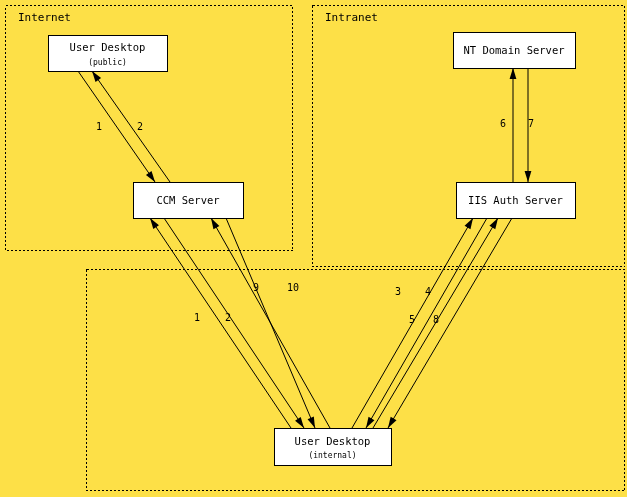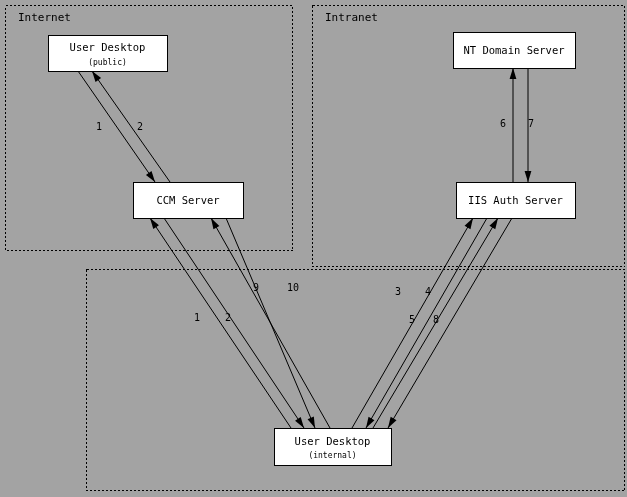--- a/index.html
+++ b/index.html
@@ -4,21 +4,21 @@
 <style>
   html, body {
     margin: 0;
     padding: 0;
     background: #ffffff;
   }
   #diagram-root {
     position: relative;
     width: 627px;
     height: 497px;
-    background: #a3a3a3;
+    background: #fde047;
     font-family: "DejaVu Sans Mono", monospace;
     overflow: hidden;
   }
   svg#diagram-svg {
     position: absolute;
     left: 0;
     top: 0;
     width: 627px;
     height: 497px;
   }

